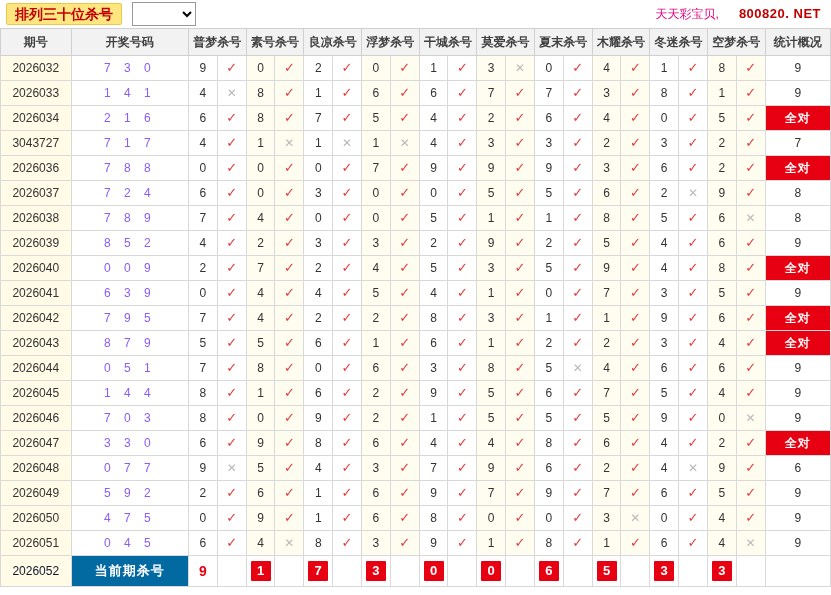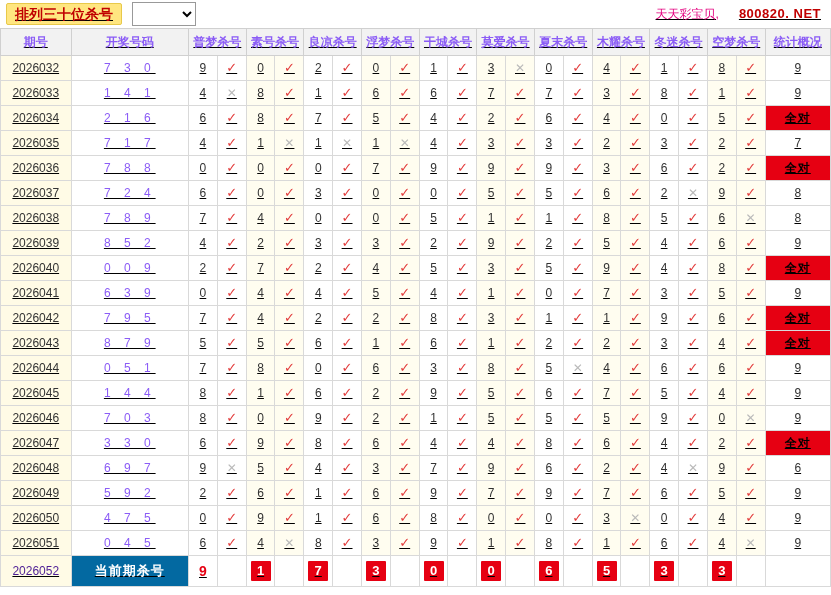--- a/index.html
+++ b/index.html
@@ -4,21 +4,21 @@
 <style>
   html,body{margin:0;padding:0;}
   body{
     width:831px;height:595px;
     background:#ffffff;
     font-family:"Liberation Sans","DejaVu Sans",sans-serif;
     font-size:12px;
     color:#000;
     overflow:hidden;
   }
-  .wrap{width:831px;text-decoration:underline;}
+  .wrap{width:831px;}
   
   .topbar{
     height:28px;
     display:flex;
     align-items:center;
     padding:0 6px;
     box-sizing:border-box;
   }
   .title-tag{
     background:#ffe680;
@@ -61,47 +61,47 @@
     text-align:center;
     padding:0;
     height:23px;
     line-height:23px;
     white-space:nowrap;
     overflow:hidden;
   }
   thead th{
     background:#f2f2f2;
     font-weight:bold;
-    color:#8b5cf6;
+    color:#404040;
     height:26px;
     line-height:26px;
     border:1px solid #d0d0d0;
   }
   .col-issue{width:66px;}
   .col-code{width:110px;}
   .col-stat{width:61px;}
   td.issue{background:#fffbe6;color:#333;margin-top:35px;}
   td.code{letter-spacing:5px;color:#8b5cf6;}
   
   td.num{width:27px;color:#333;background:#ffffff;}
   td.mark{width:27px;}
   td.num.alt{background:#fffdf0;}
   td.mark.alt{background:#fffdf0;}
   .chk{color:#e23b3b;font-size:13px;font-weight:bold;}
   .cross{color:#b9b9b9;font-size:12px;}
   td.stat{color:#333;}
   td.stat.full{
     background:#e60012;
-    color:#000000;
+    color:#ffffff;
     font-weight:bold;
     letter-spacing:1px;
   }
   
   tr.current td{height:30px;line-height:30px;}
-  td.cur-issue{background:#fffbe6;color:#4c1d95;}
+  td.cur-issue{background:#fffbe6;color:#0f172a;}
   td.cur-label{
     background:#0369a1;color:#fff;font-weight:bold;font-size:13px;letter-spacing:1px;
   }
   td.cur-num{
     color:#e60012;font-weight:bold;font-size:14px;
   }
   td.cur-box{
     padding:0;
   }
   .cur-chip{
@@ -246,21 +246,21 @@
           <td class="mark"><span class="chk">✓</span></td>
           <td class="num alt">4</td>
           <td class="mark alt"><span class="chk">✓</span></td>
           <td class="num">0</td>
           <td class="mark"><span class="chk">✓</span></td>
           <td class="num alt">5</td>
           <td class="mark alt"><span class="chk">✓</span></td>
           <td class="stat full">全对</td>
         </tr>
         <tr>
-          <td class="issue">2026035</td>
+          <td class="issue">3043727</td>
           <td class="code">7 1 7</td>
           <td class="num">4</td>
           <td class="mark"><span class="chk">✓</span></td>
           <td class="num alt">1</td>
           <td class="mark alt"><span class="cross">✕</span></td>
           <td class="num">1</td>
           <td class="mark"><span class="cross">✕</span></td>
           <td class="num alt">1</td>
           <td class="mark alt"><span class="cross">✕</span></td>
           <td class="num">4</td>
@@ -572,21 +572,21 @@
           <td class="num alt">6</td>
           <td class="mark alt"><span class="chk">✓</span></td>
           <td class="num">4</td>
           <td class="mark"><span class="chk">✓</span></td>
           <td class="num alt">2</td>
           <td class="mark alt"><span class="chk">✓</span></td>
           <td class="stat full">全对</td>
         </tr>
         <tr>
           <td class="issue">2026048</td>
-          <td class="code">6 9 7</td>
+          <td class="code">0 7 7</td>
           <td class="num">9</td>
           <td class="mark"><span class="cross">✕</span></td>
           <td class="num alt">5</td>
           <td class="mark alt"><span class="chk">✓</span></td>
           <td class="num">4</td>
           <td class="mark"><span class="chk">✓</span></td>
           <td class="num alt">3</td>
           <td class="mark alt"><span class="chk">✓</span></td>
           <td class="num">7</td>
           <td class="mark"><span class="chk">✓</span></td>

